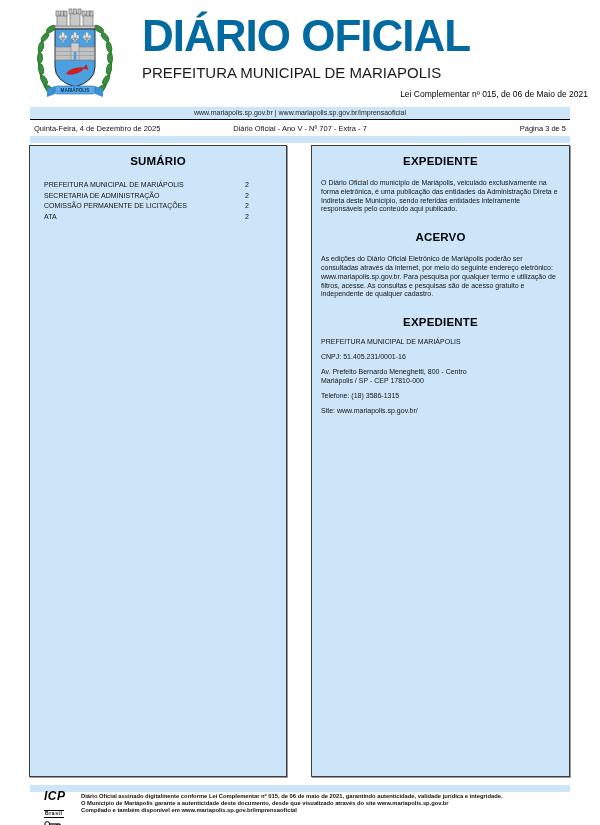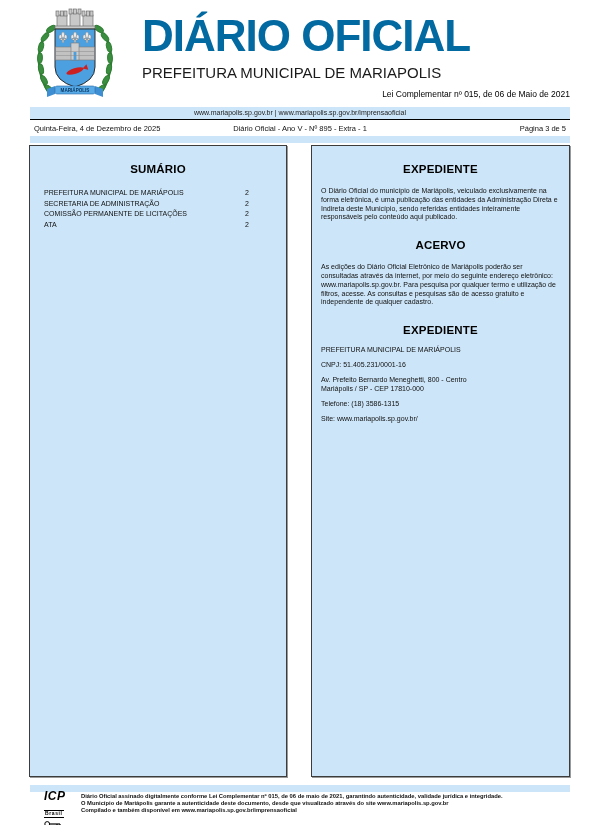--- a/index.html
+++ b/index.html
@@ -5,37 +5,37 @@
   * { margin:0; padding:0; box-sizing:border-box; }
   html,body { width:600px; height:825px; background:#ffffff; }
   body { font-family:"Liberation Sans","DejaVu Sans",sans-serif; color:#111; position:relative; }
   .page { position:relative; width:600px; height:825px; background:#fff; overflow:hidden; }
 
   
   .crest { position:absolute; left:33px; top:5px; width:84px; height:100px; }
   .title-block { position:absolute; left:142px; top:12px; width:440px; }
   .main-title { font-size:44px; font-weight:900; letter-spacing:-1px; line-height:48px; color:#0369a1; white-space:nowrap; }
   .sub-title { font-size:15px; font-weight:400; line-height:25px; color:#1a1a1a; white-space:nowrap; }
-  .law-line { position:absolute; right:30px; top:89px; font-size:8.5px; color:#000; }
+  .law-line { position:absolute; right:12px; top:89px; font-size:8.5px; color:#000; }
 
   .bluebar { position:absolute; left:30px; width:540px; background:#cce5f8; }
   .bar-urls { top:107px; height:12px; font-size:7px; line-height:12px; text-align:center; color:#222; }
   .info-row { position:absolute; left:30px; top:119px; width:540px; height:15px;
               border-top:1px solid #000; border-bottom:1px solid #000;
               display:flex; align-items:center; font-size:7.5px; padding:8px 4px;justify-content:space-between; }
   .info-row .left  { flex:1; text-align:left; }
   .info-row .mid   { flex:1.4; text-align:center; }
   .info-row .right { flex:1; text-align:right; }
   .bar-thin { top:136px; height:7px; }
 
   
   .panel { position:absolute; top:145px; height:632px; background:#cce5f8; border:1px solid #3c3c3c; box-shadow:1px 1px 0 #9a9a9a; }
   .panel-left  { left:29px;  width:258px; }
   .panel-right { left:311px; width:259px; }
-  .panel h2 { margin-top:17px; text-align:center; font-size:11.5px; font-weight:bold; letter-spacing:0.2px; color:#000; }
+  .panel h2 { margin-top:9px; text-align:center; font-size:11.5px; font-weight:bold; letter-spacing:0.2px; color:#000; }
 
   .toc { margin:14px 13px 0 14px; }
   .toc-item { display:flex; justify-content:space-between; align-items:flex-start; margin-bottom:2px; }
   .toc-label { font-size:7px; line-height:8.6px; max-width:150px; color:#111; }
   .toc-page  { font-size:7px; line-height:8.6px; color:#111; padding-right:24px; }
 
   .para { margin:12px 9px 0 9px; font-size:7px; line-height:8.8px; color:#111; }
   .h-acervo { margin-top:17px !important; }
   .h-entidades { margin-top:17px !important; }
   .ent-list { margin:10px 9px 0 9px; }
@@ -146,21 +146,21 @@
   <div class="title-block">
     <div class="main-title">DIÁRIO OFICIAL</div>
     <div class="sub-title">PREFEITURA MUNICIPAL DE MARIAPOLIS</div>
   </div>
   <div class="law-line">Lei Complementar nº 015, de 06 de Maio de 2021</div>
 
   <div class="bluebar bar-urls">www.mariapolis.sp.gov.br | www.mariapolis.sp.gov.br/imprensaoficial</div>
 
   <div class="info-row">
     <span class="left">Quinta-Feira, 4 de Dezembro de 2025</span>
-    <span class="mid">Diário Oficial - Ano V - Nº 895 - Extra - 1</span>
+    <span class="mid">Diário Oficial - Ano V - Nº 707 - Extra - 7</span>
     <span class="right">Página 3 de 5</span>
   </div>
   <div class="bluebar bar-thin"></div>
 
   <div class="panel panel-left">
     <h2>SUMÁRIO</h2>
     <div class="toc">
       <div class="toc-item">
         <span class="toc-label">PREFEITURA MUNICIPAL DE MARIÁPOLIS</span>
         <span class="toc-page">2</span>

